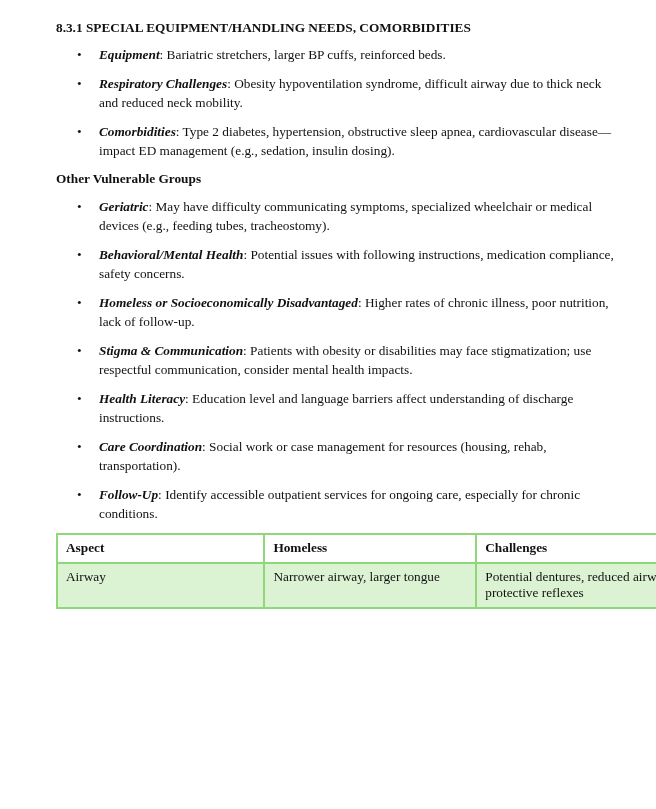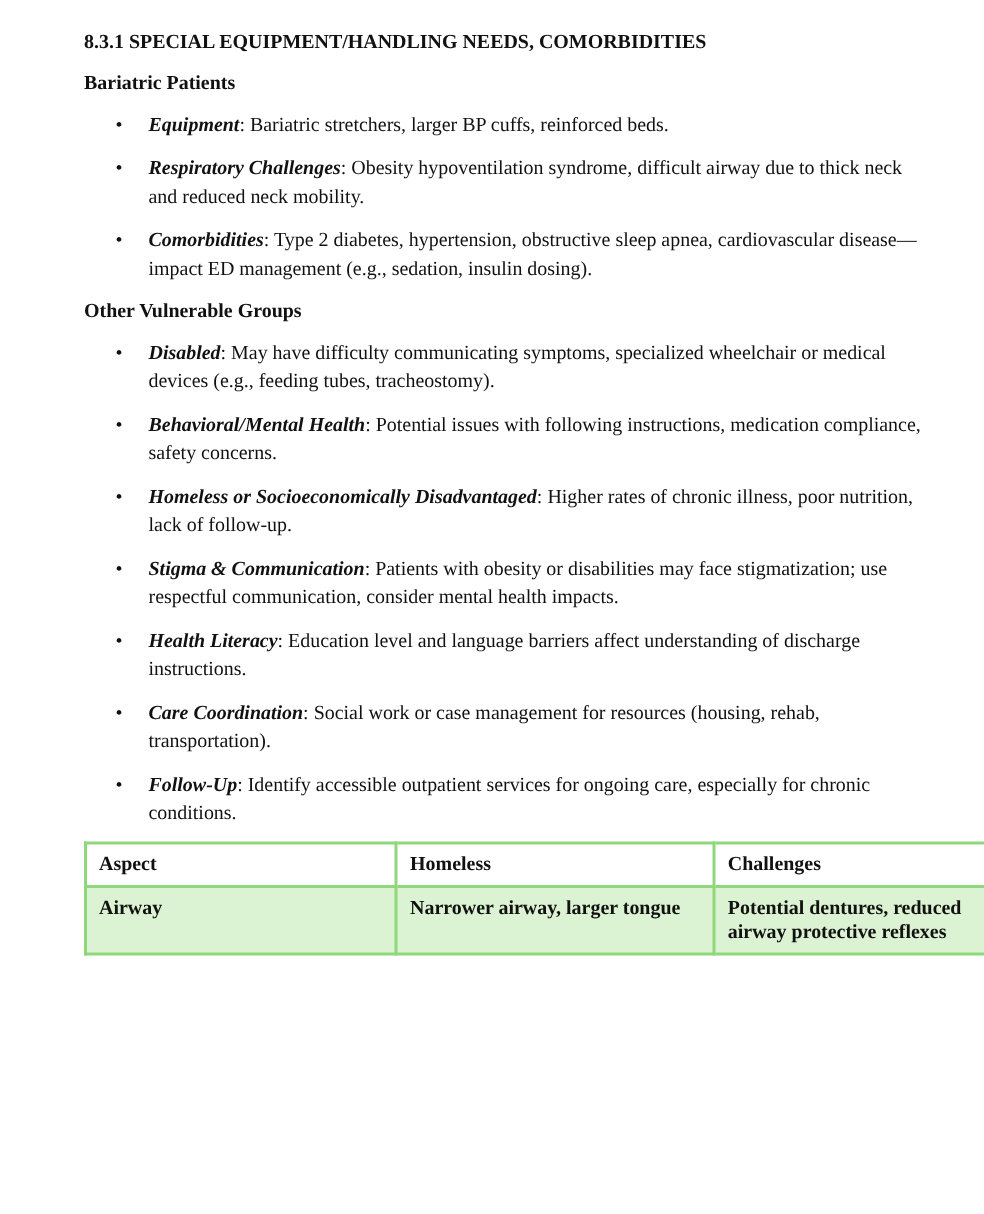--- a/index.html
+++ b/index.html
@@ -20,40 +20,39 @@
   .after-list { margin-top: -1px; }
   table {
     border-collapse: collapse; width: 632px; margin-top: 9px;
     font-size: 13.3px; line-height: 16px;
   }
   td, th {
     border: 2px solid #8fd77b; text-align: left; vertical-align: top;
     padding: 5px 8px 6px 8px;
   }
   th { font-weight: bold; height: 16px; }
-  tr.shade td { background: #dcf3d3; font-weight: bold; }
+  tr.shade td { background: #dcf3d3; }
   col.c1 { width: 185px; } col.c2 { width: 189px; } col.c3 { width: 188px; }
 </style>
 </head>
 <body>
 
 <div class="page">
 
   <h2 class="h-sec">8.3.1 SPECIAL EQUIPMENT/HANDLING NEEDS, COMORBIDITIES</h2>
 
-  <h3 class="h-sub">Bariatric Patients</h3>
   <ul>
     <li><span class="bullet">•</span><b>Equipment</b><span>: Bariatric stretchers, larger BP cuffs, reinforced beds.</span></li>
     <li><span class="bullet">•</span><b>Respiratory Challenges</b><span>: Obesity hypoventilation syndrome, difficult airway due to thick neck and reduced neck mobility.</span></li>
     <li><span class="bullet">•</span><b>Comorbidities</b><span>: Type 2 diabetes, hypertension, obstructive sleep apnea, cardiovascular disease—impact ED management (e.g., sedation, insulin dosing).</span></li>
   </ul>
 
   <h3 class="h-sub after-list">Other Vulnerable Groups</h3>
   <ul>
-    <li><span class="bullet">•</span><b>Disabled</b><span>: May have difficulty communicating symptoms, specialized wheelchair or medical devices (e.g., feeding tubes, tracheostomy).</span></li>
+    <li><span class="bullet">•</span><b>Geriatric</b><span>: May have difficulty communicating symptoms, specialized wheelchair or medical devices (e.g., feeding tubes, tracheostomy).</span></li>
     <li><span class="bullet">•</span><b>Behavioral/Mental Health</b><span>: Potential issues with following instructions, medication compliance, safety concerns.</span></li>
     <li><span class="bullet">•</span><b>Homeless or Socioeconomically Disadvantaged</b><span>: Higher rates of chronic illness, poor nutrition, lack of follow-up.</span></li>
   </ul>
 
   <ul>
     <li><span class="bullet">•</span><b>Stigma &amp; Communication</b><span>: Patients with obesity or disabilities may face stigmatization; use respectful communication, consider mental health impacts.</span></li>
     <li><span class="bullet">•</span><b>Health Literacy</b><span>: Education level and language barriers affect understanding of discharge instructions.</span></li>
     <li><span class="bullet">•</span><b>Care Coordination</b><span>: Social work or case management for resources (housing, rehab, transportation).</span></li>
     <li><span class="bullet">•</span><b>Follow-Up</b><span>: Identify accessible outpatient services for ongoing care, especially for chronic conditions.</span></li>
   </ul>

